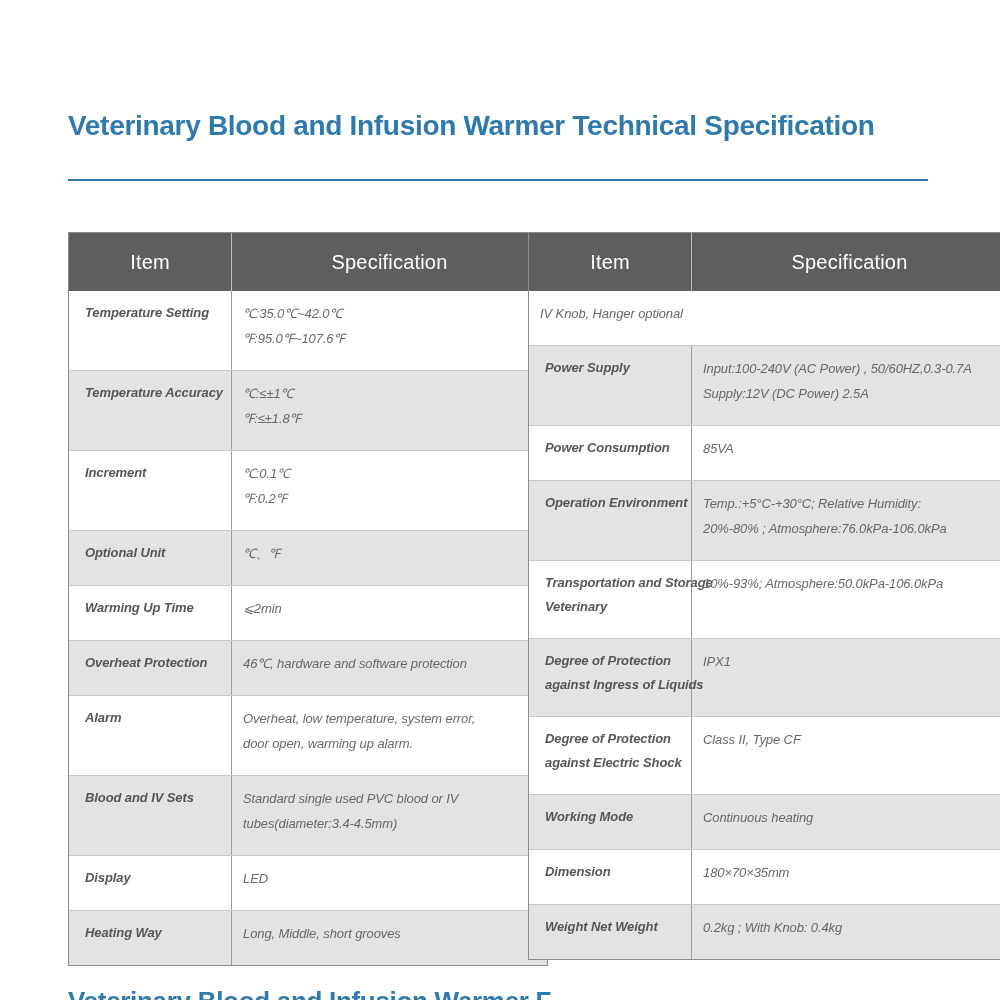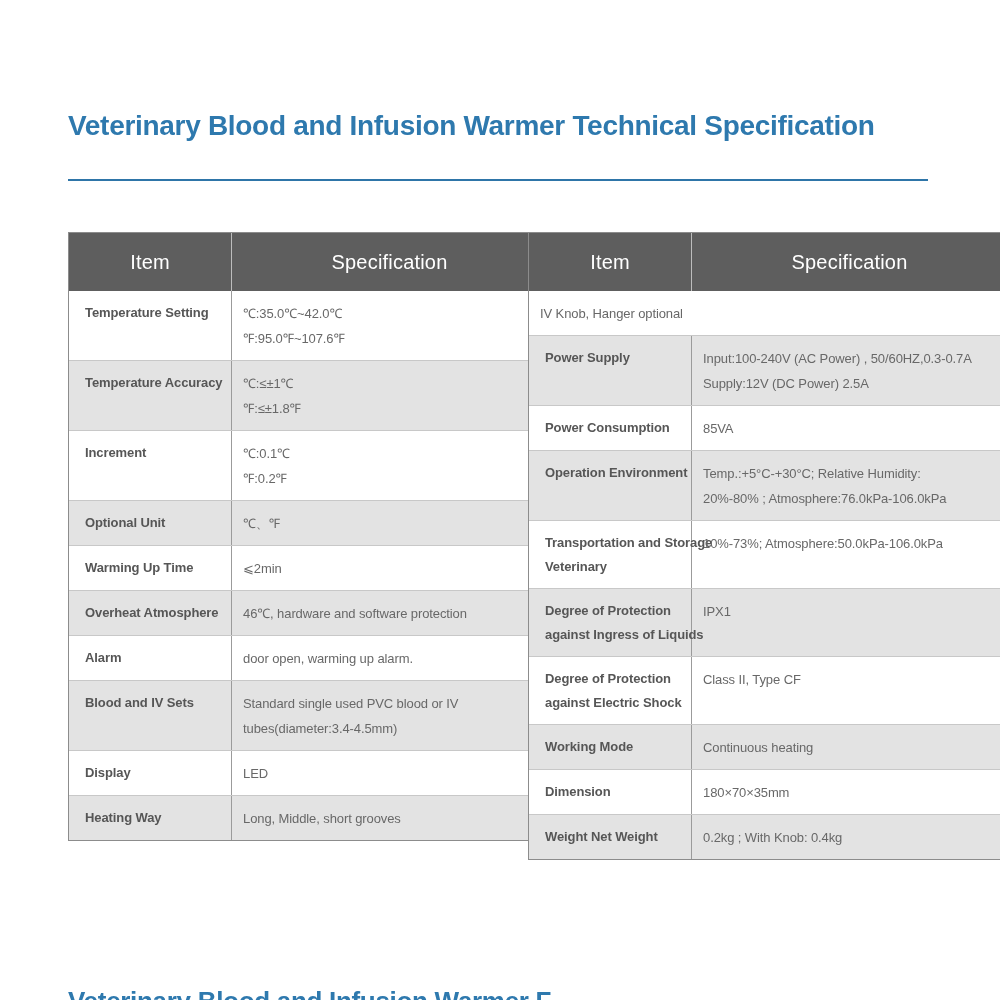--- a/index.html
+++ b/index.html
@@ -57,21 +57,21 @@
 
   .trow {
     display: flex;
     min-height: 44px;
     border-top: 1px solid #c8c8c8;
     background: #ffffff;
   }
   .trow:first-child { border-top: none; }
   .trow:nth-child(even) { background: #e3e3e3; }
 
-  .cell { padding: 10px 8px 9px 16px; }
+  .cell { padding: 10px 8px 19px 16px; font-style: italic; }
   .item-cell {
     width: 163px;
     border-right: 1px solid #9b9b9b;
     font-size: 13px;
     font-weight: 700;
     color: #565656;
     line-height: 24px;
     letter-spacing: -0.1px;
   }
   .spec-cell {
@@ -148,31 +148,32 @@
         <div class="trow">
           <div class="cell item-cell">
             <div class="item-line">Warming Up Time</div>
           </div>
           <div class="cell spec-cell">
             <div class="spec-line">⩽2min</div>
           </div>
         </div>
         <div class="trow">
           <div class="cell item-cell">
-            <div class="item-line">Overheat Atmosphere</div>
+            <div class="item-line">Overheat Protection</div>
           </div>
           <div class="cell spec-cell">
             <div class="spec-line">46℃, hardware and software protection</div>
           </div>
         </div>
         <div class="trow">
           <div class="cell item-cell">
             <div class="item-line">Alarm</div>
           </div>
           <div class="cell spec-cell">
+            <div class="spec-line">Overheat, low temperature, system error,</div>
             <div class="spec-line">door open,  warming up alarm.</div>
           </div>
         </div>
         <div class="trow">
           <div class="cell item-cell">
             <div class="item-line">Blood and IV Sets</div>
           </div>
           <div class="cell spec-cell">
             <div class="spec-line"> Standard single used PVC blood or IV</div>
             <div class="spec-line">tubes(diameter:3.4-4.5mm)</div>
@@ -233,21 +234,21 @@
             <div class="spec-line">Temp.:+5°C-+30°C; Relative Humidity:</div>
             <div class="spec-line">20%-80% ; Atmosphere:76.0kPa-106.0kPa</div>
           </div>
         </div>
         <div class="trow">
           <div class="cell item-cell">
             <div class="item-line">Transportation and Storage</div>
             <div class="item-line">Veterinary</div>
           </div>
           <div class="cell spec-cell">
-            <div class="spec-line">10%-73%; Atmosphere:50.0kPa-106.0kPa</div>
+            <div class="spec-line">10%-93%; Atmosphere:50.0kPa-106.0kPa</div>
           </div>
         </div>
         <div class="trow">
           <div class="cell item-cell">
             <div class="item-line">Degree of Protection</div>
             <div class="item-line">against Ingress of Liquids</div>
           </div>
           <div class="cell spec-cell">
             <div class="spec-line">IPX1</div>
           </div>

